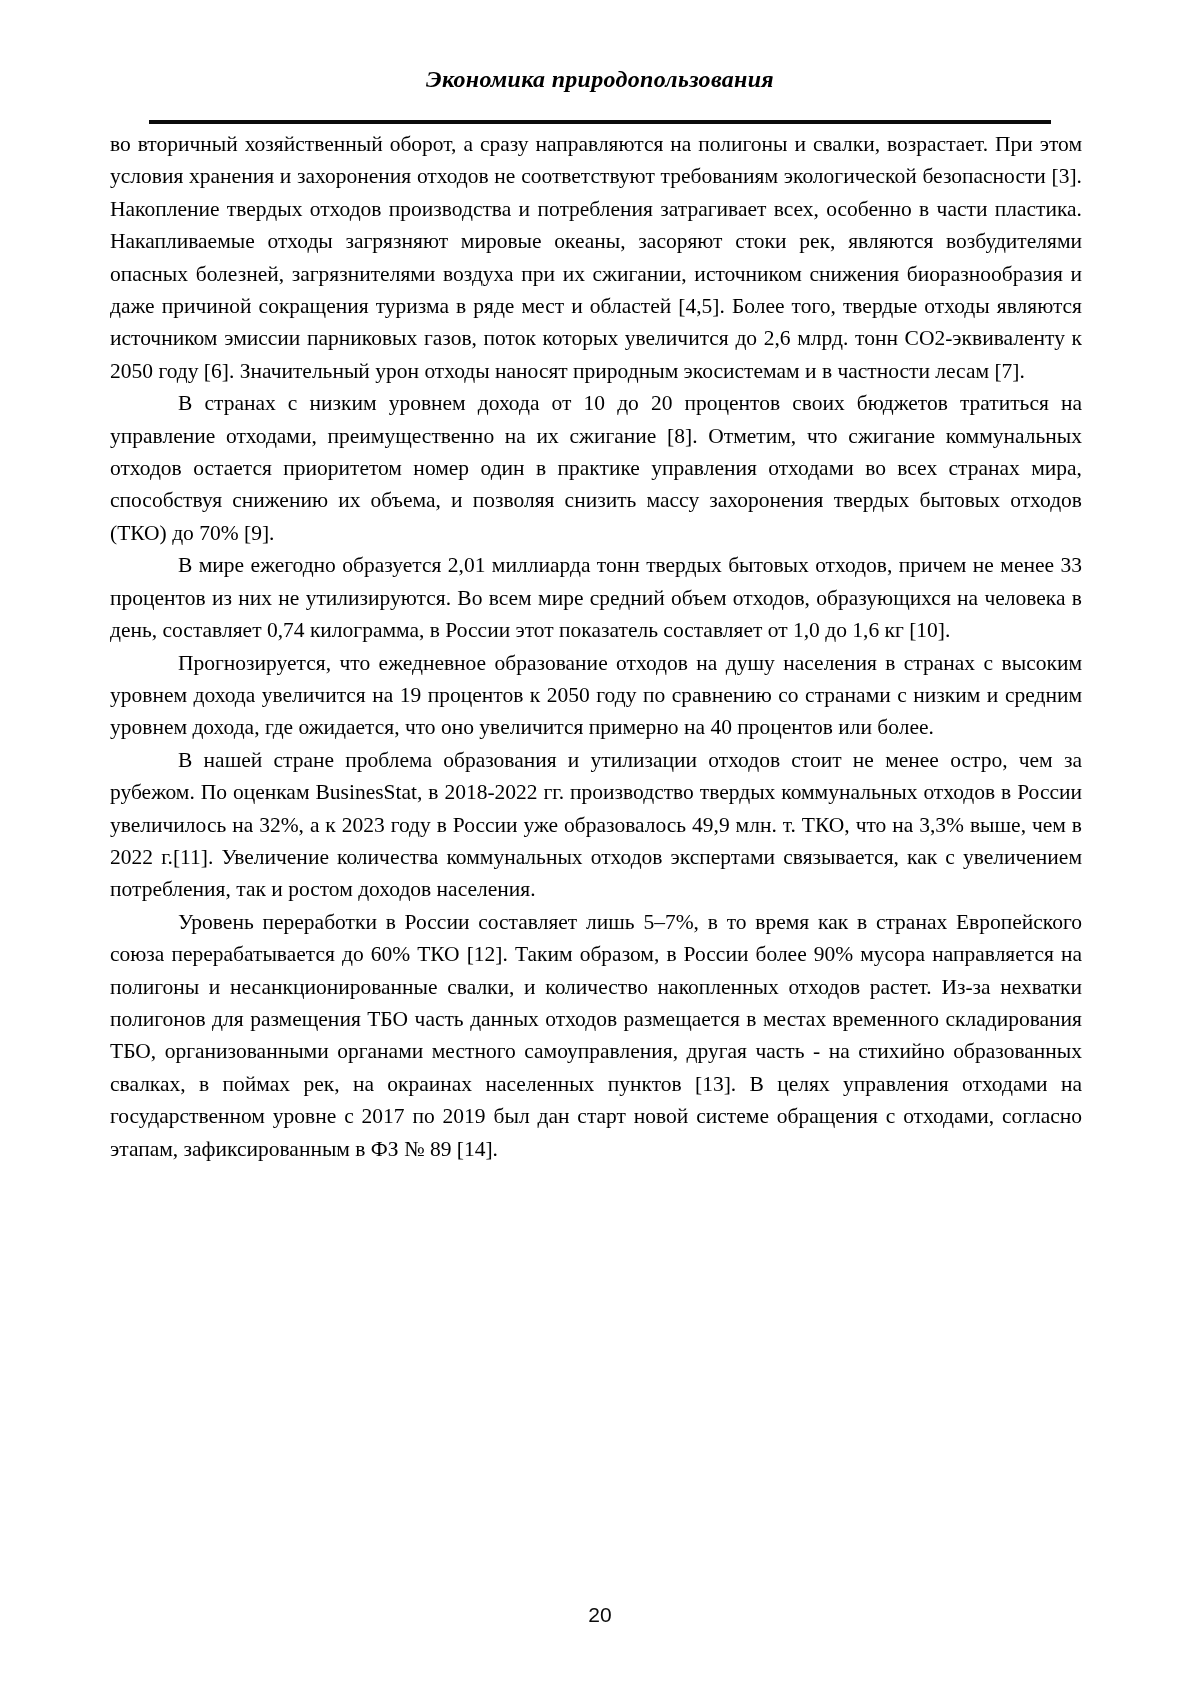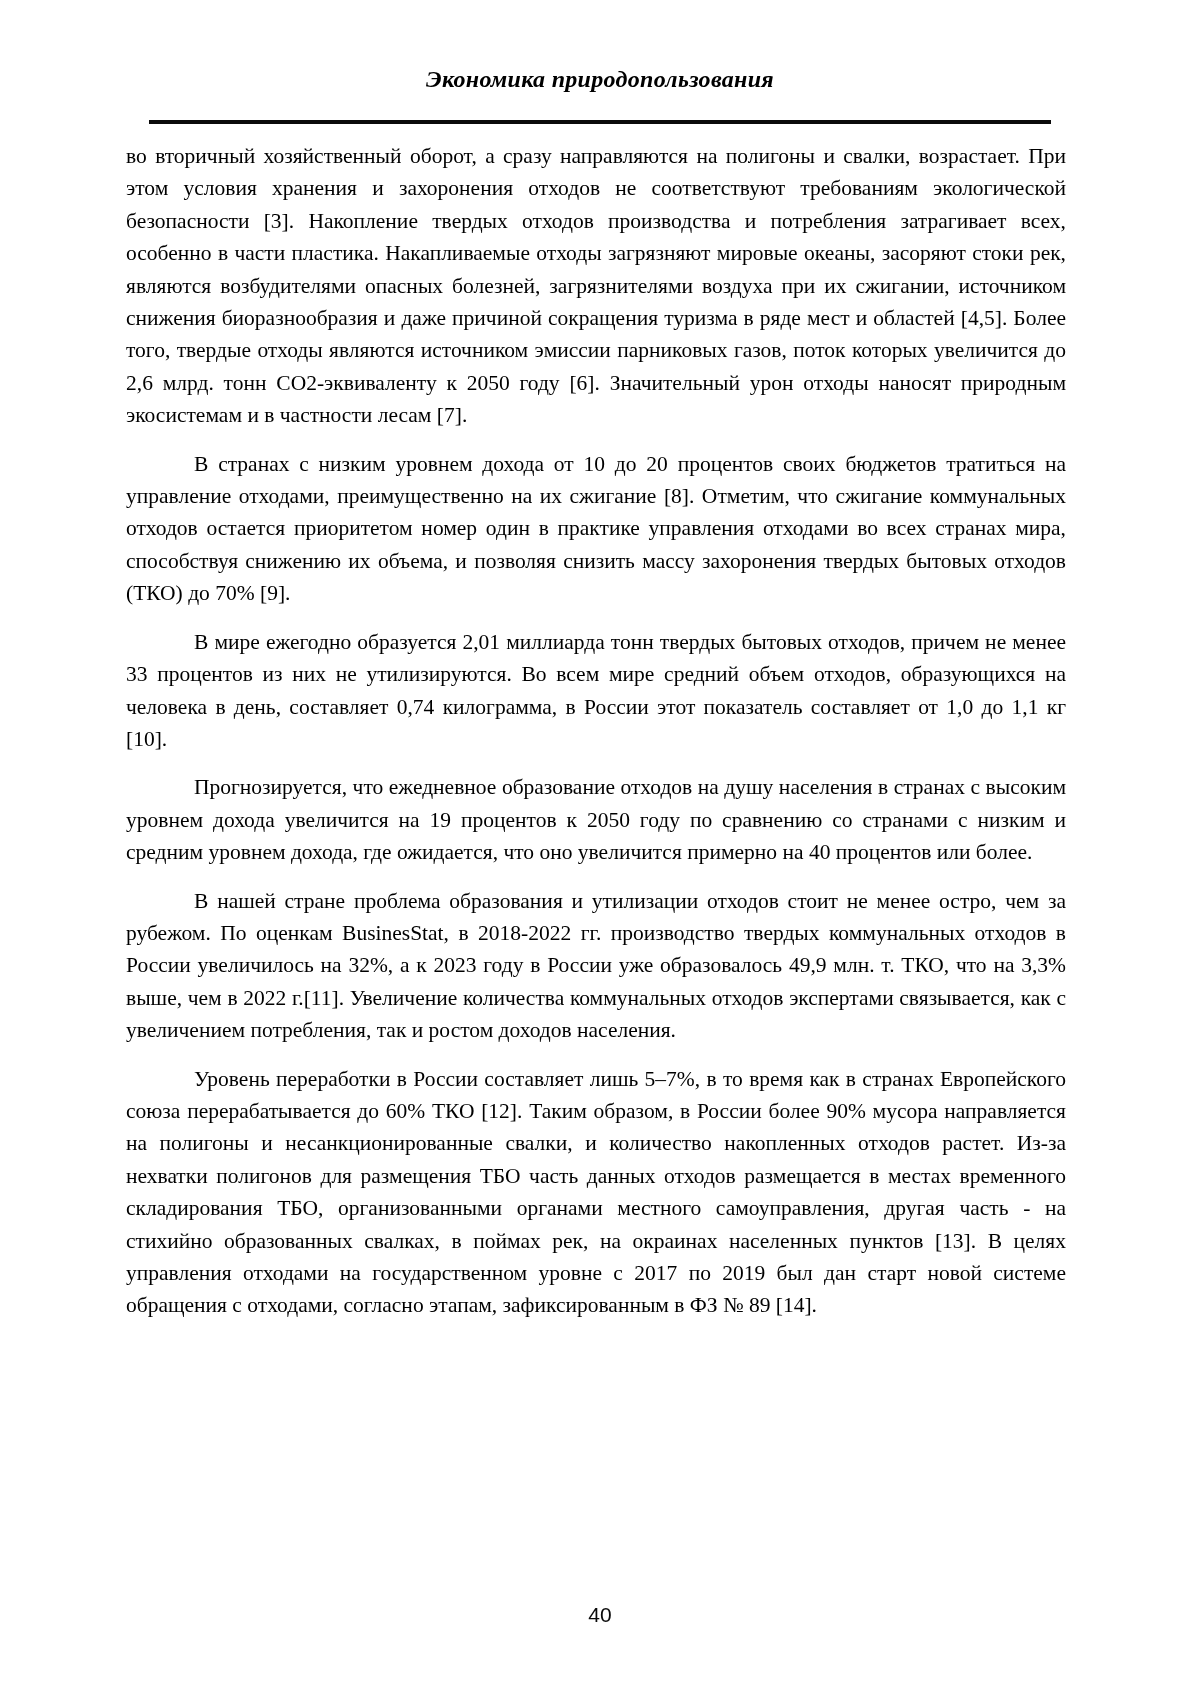--- a/index.html
+++ b/index.html
@@ -35,21 +35,21 @@
     margin: 24px auto 0 auto;
   }
   .body-text {
     width: 972px;
     margin: 4px 0 0 110px;
     font-size: 21.5px;
     line-height: 32.4px;
     text-align: justify;
   }
   .body-text p {
-    margin: 16px;
+    margin: 0;
     padding: 0;
     text-indent: 68px;
   }
   .body-text p.continuation {
     text-indent: 0;
   }
   .page-number {
     position: absolute;
     left: 0;
     right: 0;
@@ -67,21 +67,21 @@
 
   <div class="header">
     <div class="journal-title">Экономика природопользования</div>
   </div>
 
   <div class="header-rule"></div>
 
   <div class="body-text">
     <p class="continuation">во вторичный хозяйственный оборот, а сразу направляются на полигоны и свалки, возрастает. При этом условия хранения и захоронения отходов не соответствуют требованиям экологической безопасности [3].  Накопление твердых отходов производства и потребления затрагивает всех, особенно в части пластика. Накапливаемые  отходы загрязняют мировые океаны, засоряют стоки рек,  являются возбудителями опасных болезней,  загрязнителями воздуха при их сжигании, источником снижения биоразнообразия и даже причиной сокращения туризма в ряде мест и областей [4,5]. Более того, твердые отходы являются источником эмиссии парниковых газов, поток которых  увеличится до 2,6 млрд. тонн СО2-эквиваленту к 2050 году [6].  Значительный урон отходы наносят природным экосистемам и в частности лесам [7].</p>
     <p>В  странах с низким уровнем дохода от 10 до 20 процентов своих бюджетов тратиться на управление отходами, преимущественно на их сжигание [8].  Отметим, что сжигание коммунальных отходов остается приоритетом номер один в практике управления отходами во всех странах мира, способствуя снижению их объема, и позволяя снизить массу захоронения твердых бытовых отходов (ТКО) до 70% [9].</p>
-    <p>В мире ежегодно образуется 2,01 миллиарда тонн твердых бытовых отходов, причем не менее 33 процентов из них не утилизируются. Во всем мире средний объем отходов, образующихся на человека в день, составляет 0,74 килограмма,  в России этот показатель составляет от 1,0 до 1,1 кг [10].</p>
+    <p>В мире ежегодно образуется 2,01 миллиарда тонн твердых бытовых отходов, причем не менее 33 процентов из них не утилизируются. Во всем мире средний объем отходов, образующихся на человека в день, составляет 0,74 килограмма,  в России этот показатель составляет от 1,0 до 1,6 кг [10].</p>
     <p>Прогнозируется, что ежедневное образование отходов на душу населения в странах с высоким уровнем дохода увеличится на 19 процентов к 2050 году по сравнению со странами с низким и средним уровнем дохода, где ожидается, что оно увеличится примерно на 40 процентов или более.</p>
     <p>В нашей стране проблема образования и утилизации отходов стоит не менее остро, чем за рубежом. По оценкам BusinesStat, в 2018-2022 гг. производство твердых коммунальных отходов в России увеличилось на 32%, а к  2023 году в России уже образовалось 49,9 млн. т. ТКО, что на 3,3% выше, чем в 2022 г.[11]. Увеличение количества коммунальных отходов экспертами связывается,  как с увеличением потребления, так и ростом доходов населения.</p>
     <p>Уровень переработки в России составляет лишь 5–7%, в то время как в странах Европейского союза перерабатывается до 60% ТКО [12]. Таким образом, в России более 90% мусора направляется на полигоны и несанкционированные свалки, и количество накопленных отходов растет. Из-за нехватки полигонов для размещения ТБО часть данных отходов размещается в местах временного складирования ТБО, организованными органами местного самоуправления, другая часть - на стихийно образованных свалках, в поймах рек, на окраинах населенных пунктов [13]. В целях управления отходами на  государственном уровне  с 2017 по 2019 был дан старт новой системе обращения с отходами,  согласно этапам, зафиксированным в ФЗ № 89 [14].</p>
   </div>
 
-  <div class="page-number">40</div>
+  <div class="page-number">20</div>
 
 </div>
 
 </body></html>

